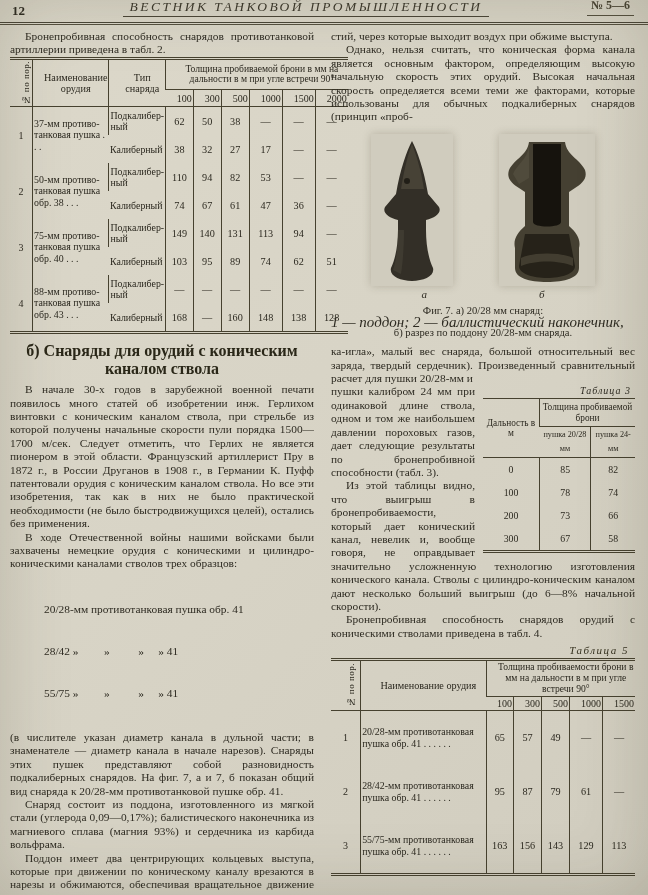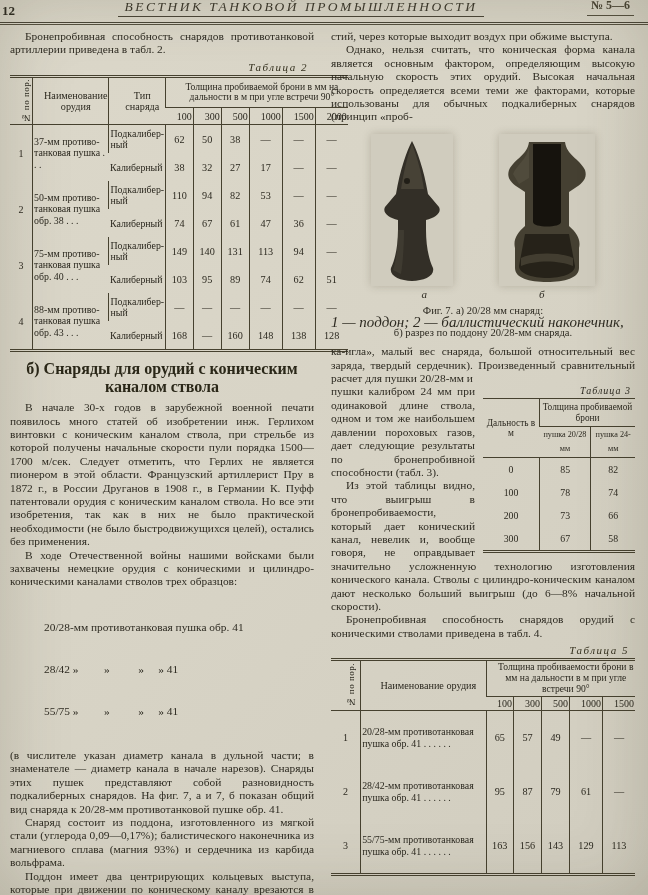--- a/index.html
+++ b/index.html
@@ -6,21 +6,21 @@
   .page{
     width:648px;height:895px;position:relative;overflow:hidden;
     background:linear-gradient(135deg,#dcd8ca 0%,#d8d4c6 45%,#d1cdbf 100%);
     font-family:"Liberation Serif","DejaVu Serif",serif;
     color:#2e2b22;
   }
   .page::after{content:"";position:absolute;inset:0;pointer-events:none;
     box-shadow:inset 0 0 70px rgba(70,62,40,.22);}
   
   .hdr{display:flex;align-items:flex-start;justify-content:space-between;
-    padding:1px 14px 3px 2px;border-bottom:1.5px solid #4a4537;position:relative;}
+    padding:1px 14px 3px 12px;border-bottom:1.5px solid #4a4537;position:relative;}
   .hdr::after{content:"";position:absolute;left:0;right:0;bottom:-3px;border-bottom:1px solid #55503f;}
   .pgnum{font-weight:bold;font-size:13px;padding-top:2px;}
   .jtitle{font-weight:normal;font-style:italic;font-size:13.5px;letter-spacing:2.5px;
     color:#3c382c;border-bottom:1.5px solid #4a4537;padding:0 6px 1px 6px;margin-top:-2px;}
   .issue{font-weight:bold;font-size:12px;color:#494434;margin-top:-3px;border-bottom:1px solid #55503f;padding:0 4px 2px;}
   
   .cols{display:flex;gap:17px;padding:7px 9px 0 10px;}
   .col{width:304px;flex:0 0 304px;}
   p{margin:0;text-align:justify;text-indent:15px;font-size:11.4px;line-height:13.4px;}
   p.cont{text-indent:0;}
@@ -78,21 +78,20 @@
     <span class="pgnum">12</span>
     <span class="jtitle">ВЕСТНИК ТАНКОВОЙ ПРОМЫШЛЕННОСТИ</span>
     <span class="issue">№ 5—6</span>
   </div>
 
   <div class="cols">
 
     <div class="col">
       <p>Бронепробивная способность снарядов противотанковой артиллерии приведена в табл. 2.</p>
 
-      <div class="tlabel">Таблица 2</div>
 
       <table class="t2">
         <thead>
           <tr>
             <th rowspan="2" style="width:18px">
                 <span class="rot">№ по пор.</span>
               </th>
             <th rowspan="2" style="width:84px" class="colhead">Наименование орудия</th>
             <th rowspan="2" style="width:64px" class="colhead">Тип снаряда</th>
             <th colspan="6" class="spanhead">Толщина пробиваемой брони в мм на дальности в м при угле встречи 90°</th>

